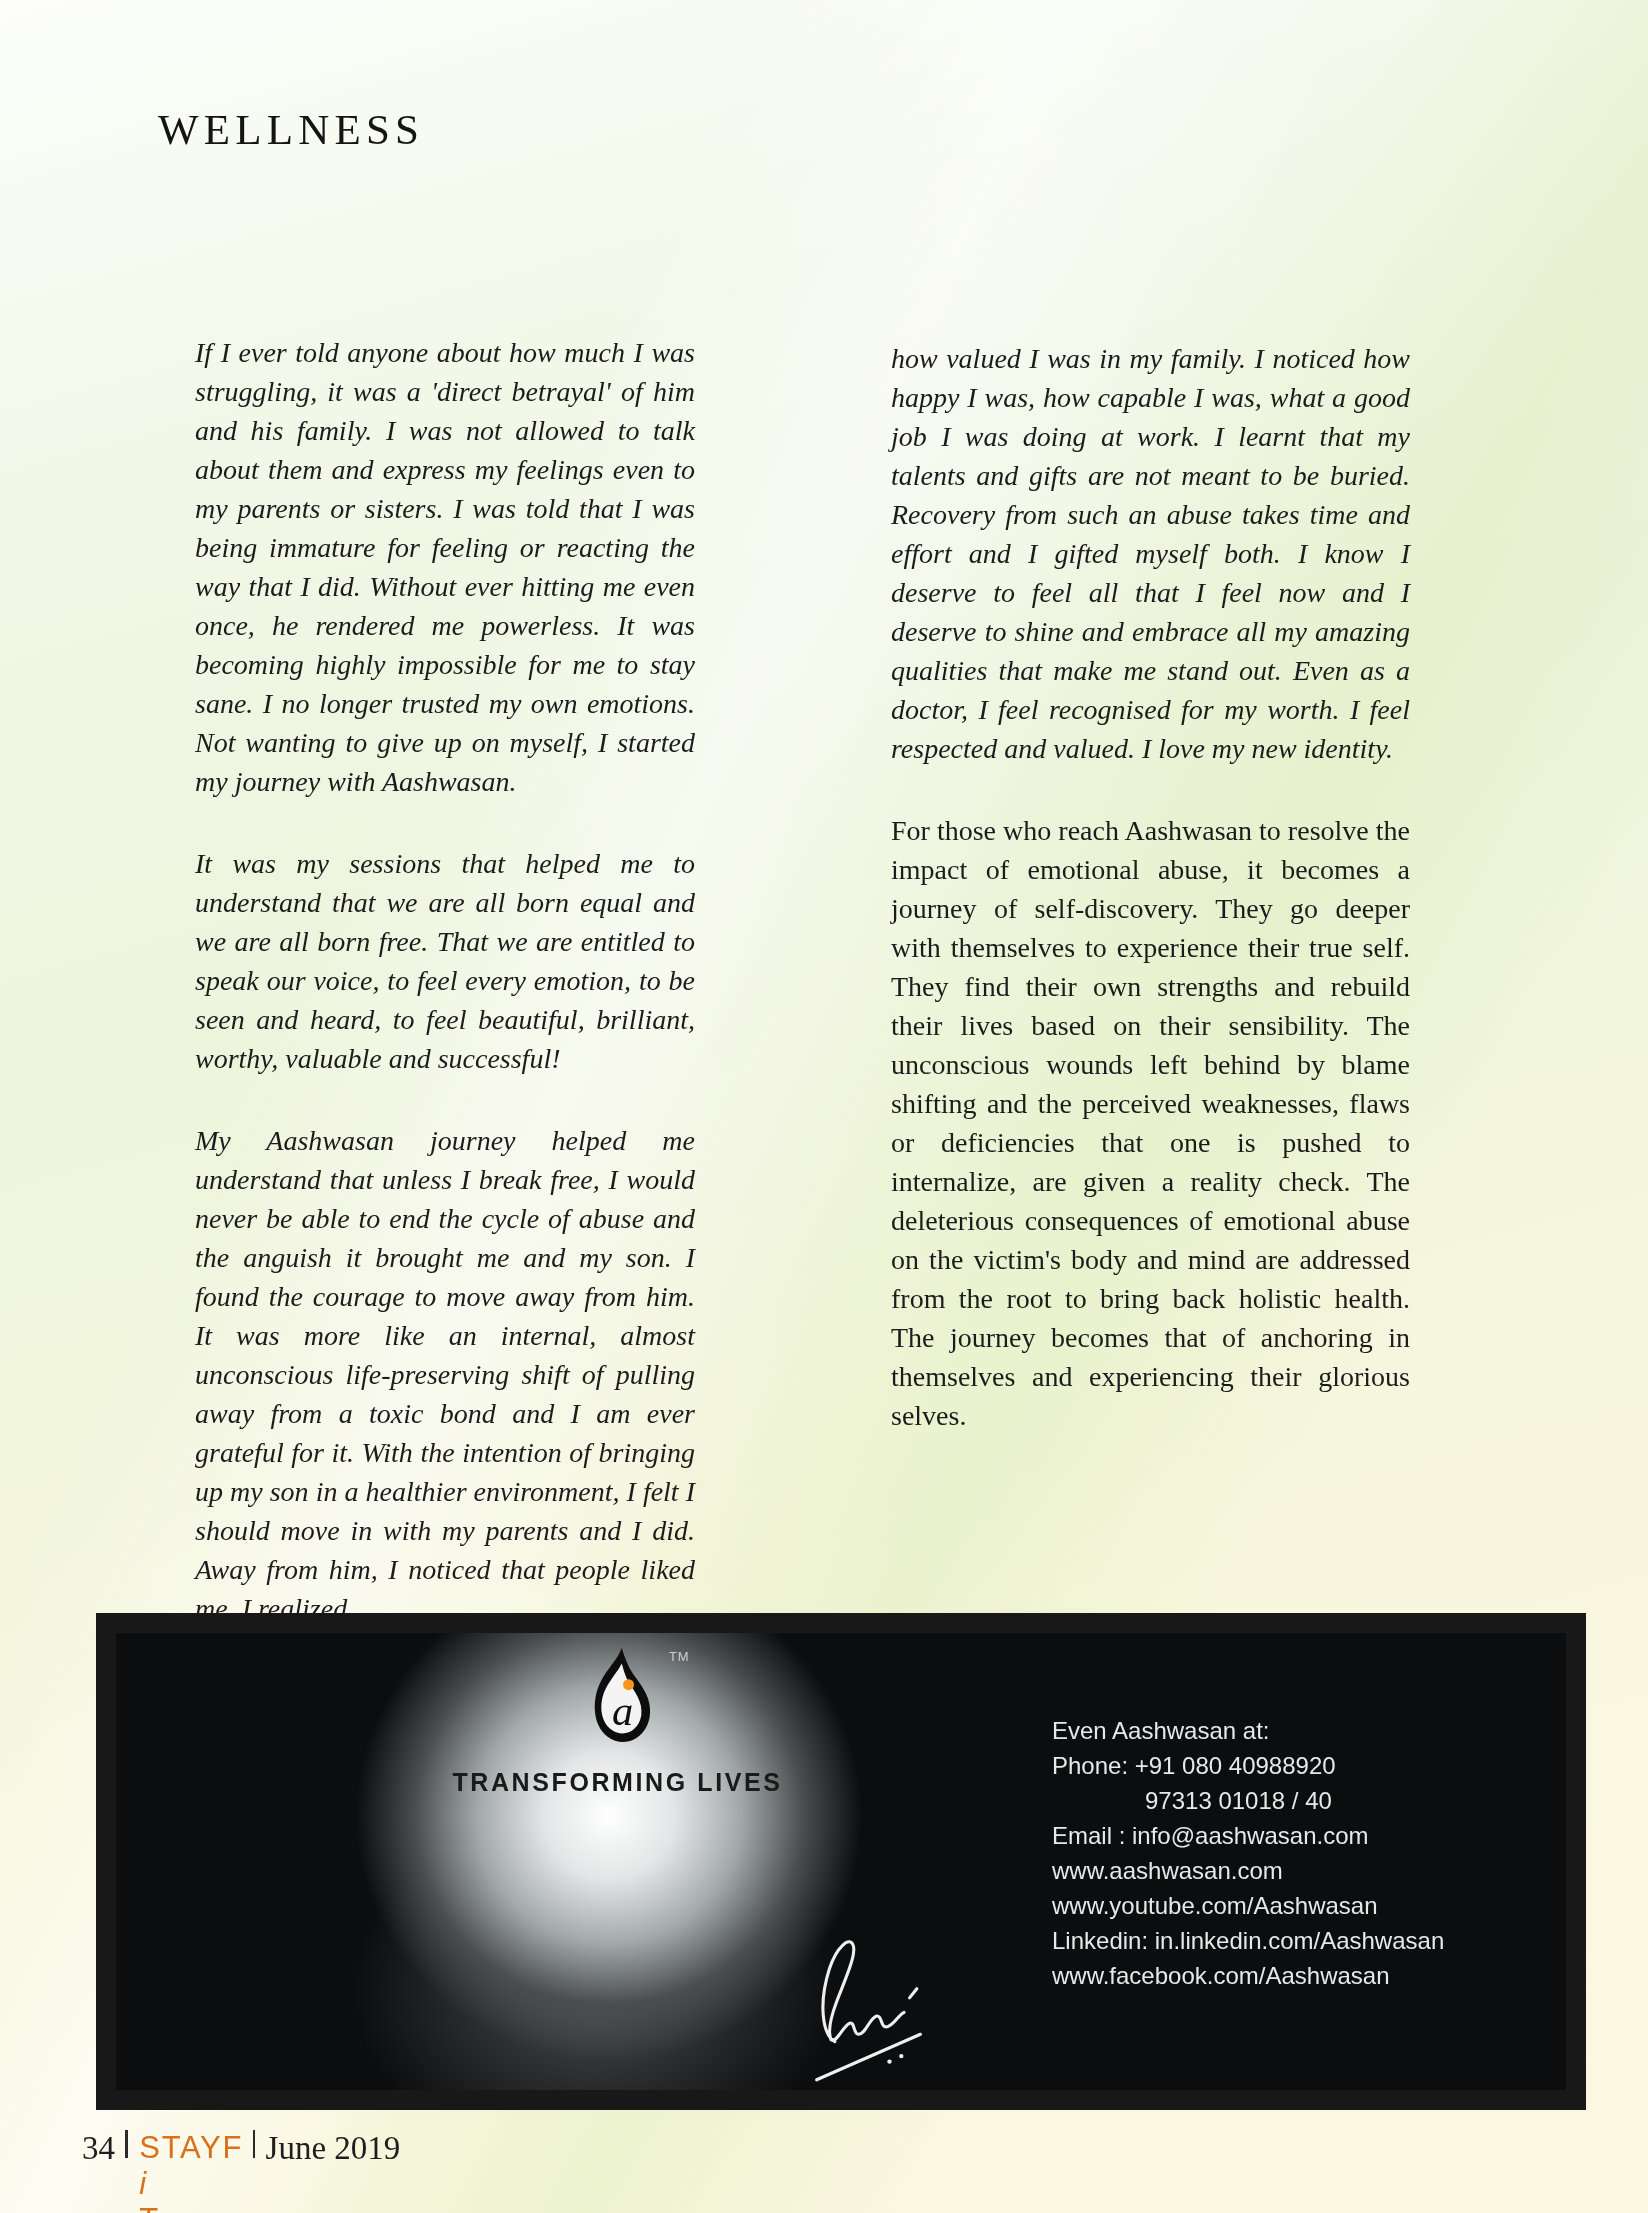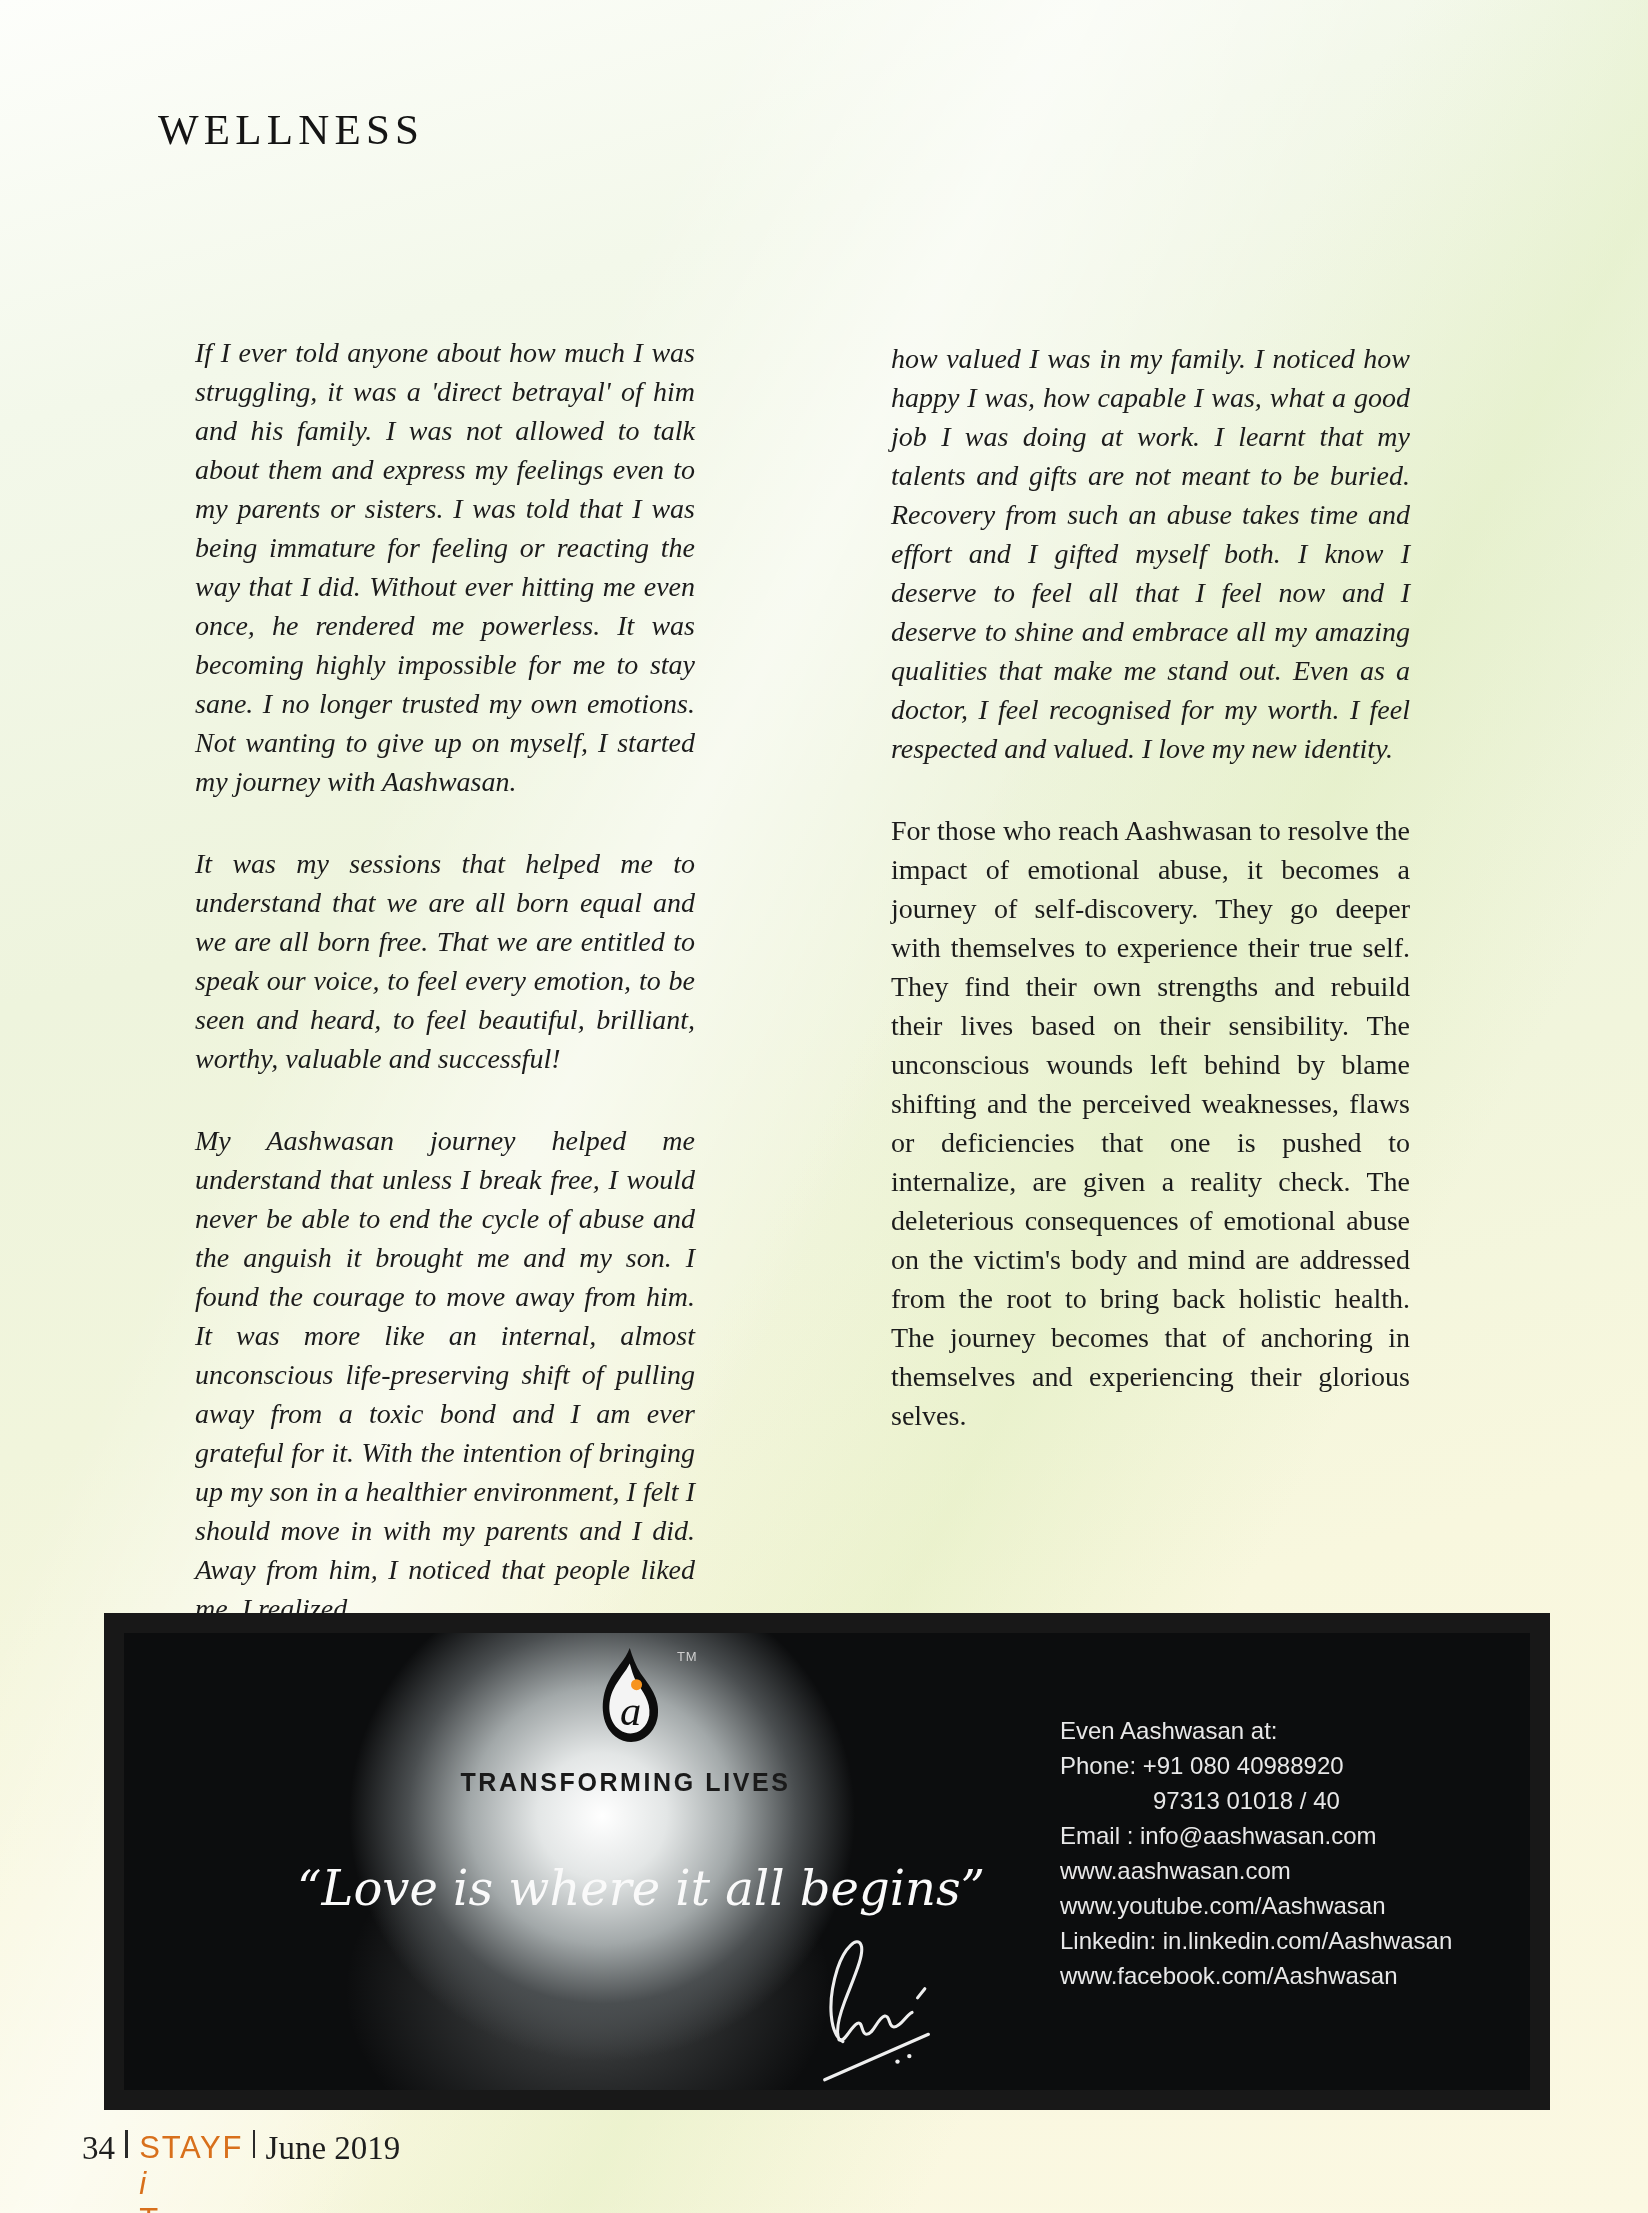--- a/index.html
+++ b/index.html
@@ -15,22 +15,22 @@
     font-size:43px;font-weight:400;letter-spacing:5.2px;color:#141414;
     font-family:"Liberation Serif", serif;}
   .col{position:absolute;top:333px;color:#1c1c1c;text-align:justify;}
   .col p{margin:0 0 43px 0;font-size:28px;line-height:39px;}
   .col-left{left:195px;width:500px;}
   .col-right{left:891px;width:519px;margin-top:6px;}
   .ital{font-style:italic;}
   .roman{font-style:normal;}
 
   
-  .banner{position:absolute;left:104px;top:1613px;width:1446px;height:497px;
-    background:#181818;}
+  .banner{position:absolute;left:96px;top:1613px;width:1446px;height:497px;
+    background:#181818;padding-left:44px;}
   .banner-inner{position:absolute;inset:20px;background:
       radial-gradient(ellipse 294px 285px at 34% 40%, #ffffff 0%, #e3e6e6 22%, #a2a8a9 45%, #4a4e50 66%, rgba(16,17,18,0) 86%),
       radial-gradient(ellipse 346px 259px at 33% 78%, rgba(190,196,197,.35) 0%, rgba(0,0,0,0) 70%),
       #0c0d0e;}
   .logo-block{position:absolute;left:320px;top:10.4px;width:363px;text-align:center;}
   .emblem{position:relative;display:block;margin:0 auto;width:93px;height:119px;}
   .tm{position:absolute;left:553px;top:15.6px;font-family:"Liberation Sans",sans-serif;
       font-size:13px;color:#cfcfcf;letter-spacing:0.9px;}
   .wordmark{margin-top:-24px;font-family:"Liberation Sans",sans-serif;font-weight:700;
       color:#f7941e;line-height:1;white-space:nowrap;}
@@ -84,21 +84,20 @@
           <svg viewBox="0 0 100 140" width="93" height="119">
             <path d="M55,6 C50,20 38,30 30,46 C20,66 20,96 38,110 C58,125 84,113 88,86 C91,65 78,50 68,36 C62,27 58,16 55,6 Z" fill="#0d0d0d"></path>
             <path d="M55,24 C50,34 42,42 36,54 C28,70 29,92 43,102 C57,112 75,104 78,85 C80,69 70,57 63,46 C59,39 57,31 55,24 Z" fill="#f4f4f4"></path>
             <text x="56" y="97" font-size="50" font-style="italic" font-family="Liberation Serif, serif" fill="#101010" text-anchor="middle">a</text>
             <circle cx="63" cy="49" r="6.5" fill="#f7941e"></circle>
           </svg>
         </span>
         <div class="tagline">TRANSFORMING LIVES</div>
       </div>
 
-      <div class="quote">“Love is where it all begins”</div>
 
       <span class="signature">
         <svg viewBox="0 0 180 190" width="164" height="173">
           <g fill="none" stroke="#efefef" stroke-width="3.4" stroke-linecap="round">
             <path d="M58,128 C44,120 40,86 52,48 C60,24 74,12 78,22 C82,32 70,58 60,84 C54,100 50,118 54,126"></path>
             <path d="M54,126 C60,130 66,112 74,108 C80,105 78,120 84,120 C92,120 96,102 104,100 C110,99 108,112 114,112 C122,112 128,98 134,96"></path>
             <path d="M140,80 L148,70"></path>
             <path d="M38,170 L152,120"></path>
           </g>
           <circle cx="118" cy="150" r="2.4" fill="#efefef"></circle>

